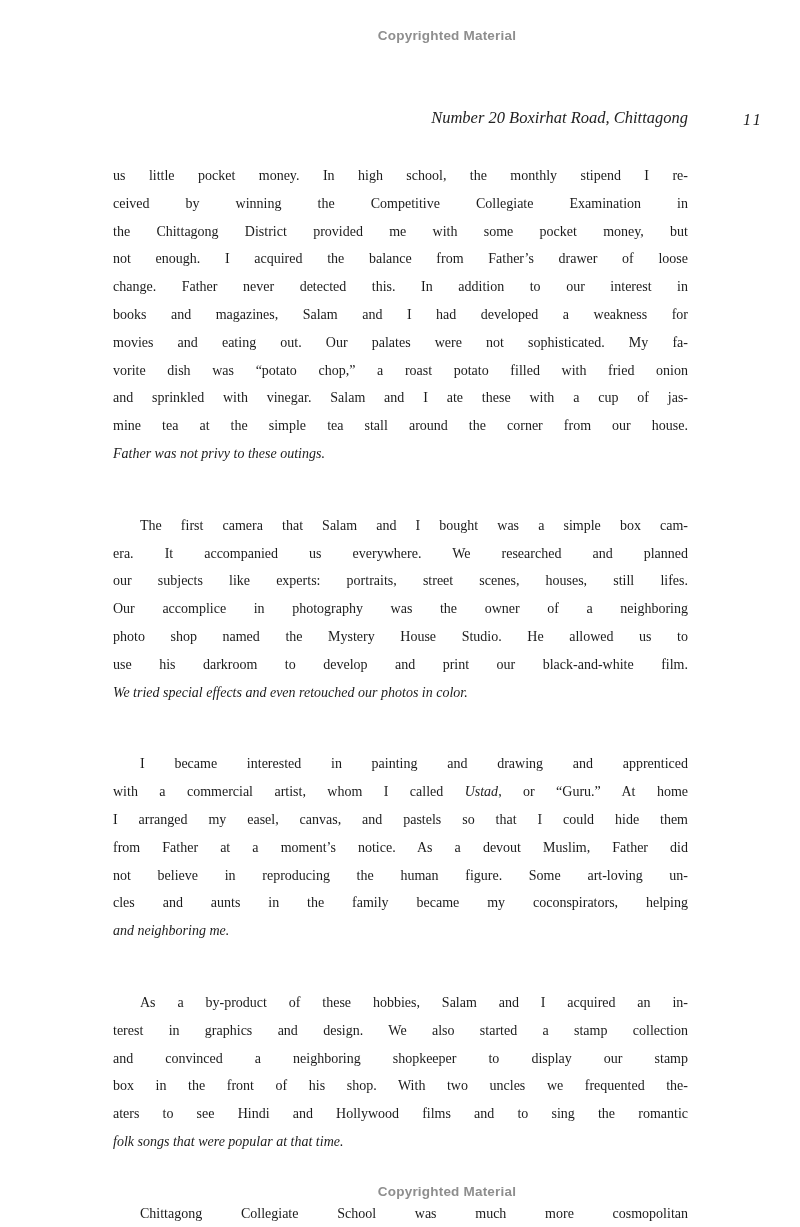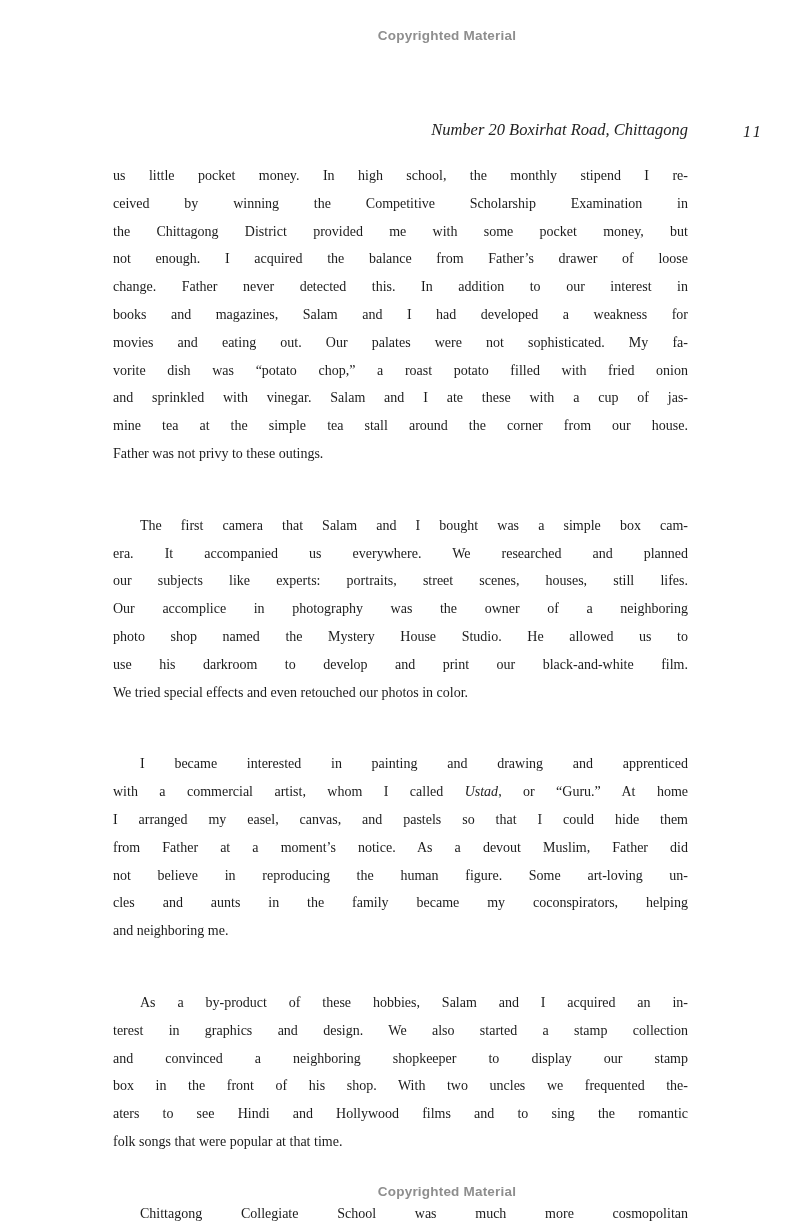--- a/index.html
+++ b/index.html
@@ -27,21 +27,21 @@
     color: #8e8e8e;
     letter-spacing: 0.2px;
     padding-left: 47px;
   }
   .watermark.top { top: 28px; }
   .watermark.bottom { top: 1184px; }
 
   .running-header {
     position: absolute;
     left: 113px;
-    top: 120px;
+    top: 108px;
     width: 575px;
     text-align: right;
     font-style: italic;
     font-size: 16.5px;
     color: #222222;
   }
   .rh-page {
     position: absolute;
     left: 630px;
     top: 3px;
@@ -59,40 +59,40 @@
     font-size: 14px;
     line-height: 27.8px;
     color: #1b1b1b;
   }
   .paragraph { margin: 0; }
   .line {
     text-align: justify;
     text-align-last: justify;
     white-space: normal;
   }
-  .line.last { text-align-last: left; }
+  .line.last { text-align-last: left; font-style: italic; }
   .line.indent { text-indent: 27px; margin-top: 44px; }
   .line em { font-style: italic; margin-top: 43px; }
 </style>
 </head>
 <body>
 
 <div class="book-page">
 
   <div class="watermark top">Copyrighted Material</div>
 
   <div class="running-header">
     <span class="rh-title">Number 20 Boxirhat Road, Chittagong</span>
     <span class="rh-page">11</span>
   </div>
 
   <div class="text-block">
       <div class="paragraph">
         <div class="line">us little pocket money. In high school, the monthly stipend I re-</div>
-        <div class="line">ceived by winning the Competitive Scholarship Examination in</div>
+        <div class="line">ceived by winning the Competitive Collegiate Examination in</div>
         <div class="line">the Chittagong District provided me with some pocket money, but</div>
         <div class="line">not enough. I acquired the balance from Father’s drawer of loose</div>
         <div class="line">change. Father never detected this. In addition to our interest in</div>
         <div class="line">books and magazines, Salam and I had developed a weakness for</div>
         <div class="line">movies and eating out. Our palates were not sophisticated. My fa-</div>
         <div class="line">vorite dish was “potato chop,” a roast potato filled with fried onion</div>
         <div class="line">and sprinkled with vinegar. Salam and I ate these with a cup of jas-</div>
         <div class="line">mine tea at the simple tea stall around the corner from our house.</div>
         <div class="line last">Father was not privy to these outings.</div>
       </div>

